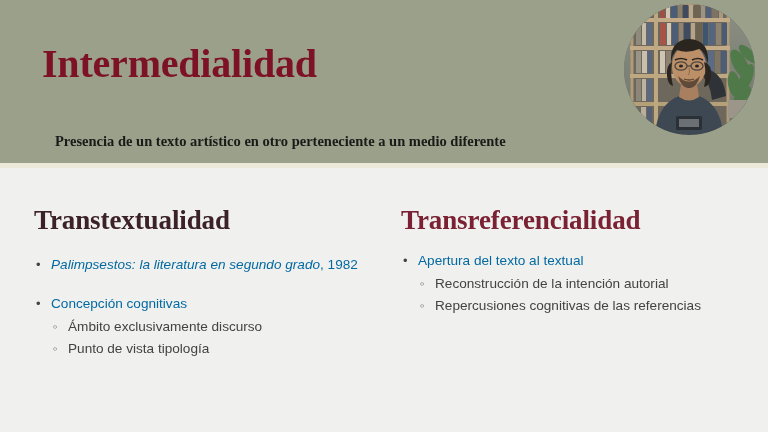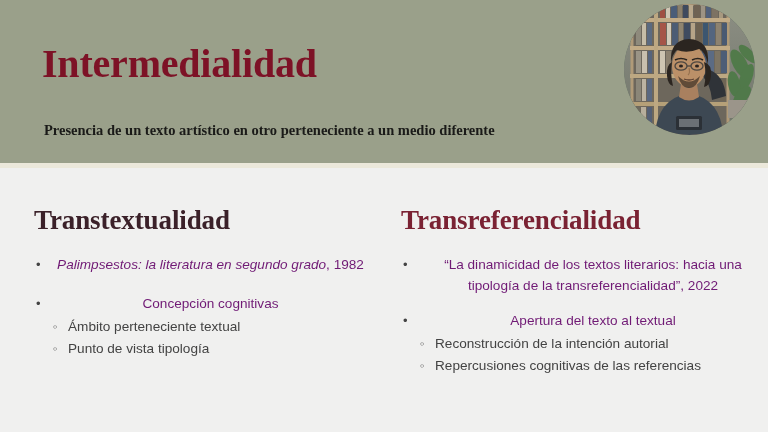--- a/index.html
+++ b/index.html
@@ -52,21 +52,21 @@
     line-height: 48px;
     letter-spacing: -0.2px;
     color: #7d1226;
     white-space: nowrap;
   }
 
   #slide-subtitle {
     position: absolute;
     left: 42px;
     top: 118px;
-    margin: 2px;
+    margin: 13px;
     font-family: "Liberation Serif", "DejaVu Serif", serif;
     font-weight: 700;
     font-size: 14.5px;
     line-height: 20px;
     color: #1a1a18;
     white-space: nowrap;
   }
 
   
   #webcam-bubble {
@@ -120,22 +120,21 @@
   .bullet-group { margin-top: 18px; }
   .bullet-group.tight { margin-top: 14px; }
 
   .bullet-item {
     position: relative;
     padding-left: 17px;
     margin: 0;
     font-family: "Liberation Sans", sans-serif;
     font-size: 13.6px;
     line-height: 21px;
-    color: #701a75;
-    text-align: center;
+    color: #0369a1;
   }
   .bullet-item::before {
     content: "\2022";
     position: absolute;
     left: 2px;
     top: 0;
     font-size: 13px;
     line-height: 21px;
     color: #434343;
   }
@@ -295,34 +294,31 @@
     <div class="column column-left">
       <h2 class="column-heading heading-left">Transtextualidad</h2>
 
       <ul class="bullet-list">
         <li class="bullet-group">
           <div class="bullet-item"><span class="em">Palimpsestos: la literatura en segundo grado</span><span>, 1982</span></div>
         </li>
         <li class="bullet-group">
           <div class="bullet-item"><span>Concepción cognitivas</span></div>
           <ul class="sub-list">
-            <li class="sub-item">Ámbito perteneciente textual</li>
+            <li class="sub-item">Ámbito exclusivamente discurso</li>
             <li class="sub-item">Punto de vista tipología</li>
           </ul>
         </li>
       </ul>
     </div>
 
     <div class="column column-right">
       <h2 class="column-heading heading-right">Transreferencialidad</h2>
 
       <ul class="bullet-list">
-        <li class="bullet-group">
-          <div class="bullet-item"><span>“La dinamicidad de los textos literarios: hacia una tipología de la transreferencialidad”, 2022</span></div>
-        </li>
         <li class="bullet-group tight">
           <div class="bullet-item"><span>Apertura del texto al textual</span></div>
           <ul class="sub-list">
             <li class="sub-item">Reconstrucción de la intención autorial</li>
             <li class="sub-item">Repercusiones cognitivas de las referencias</li>
           </ul>
         </li>
       </ul>
     </div>
 

